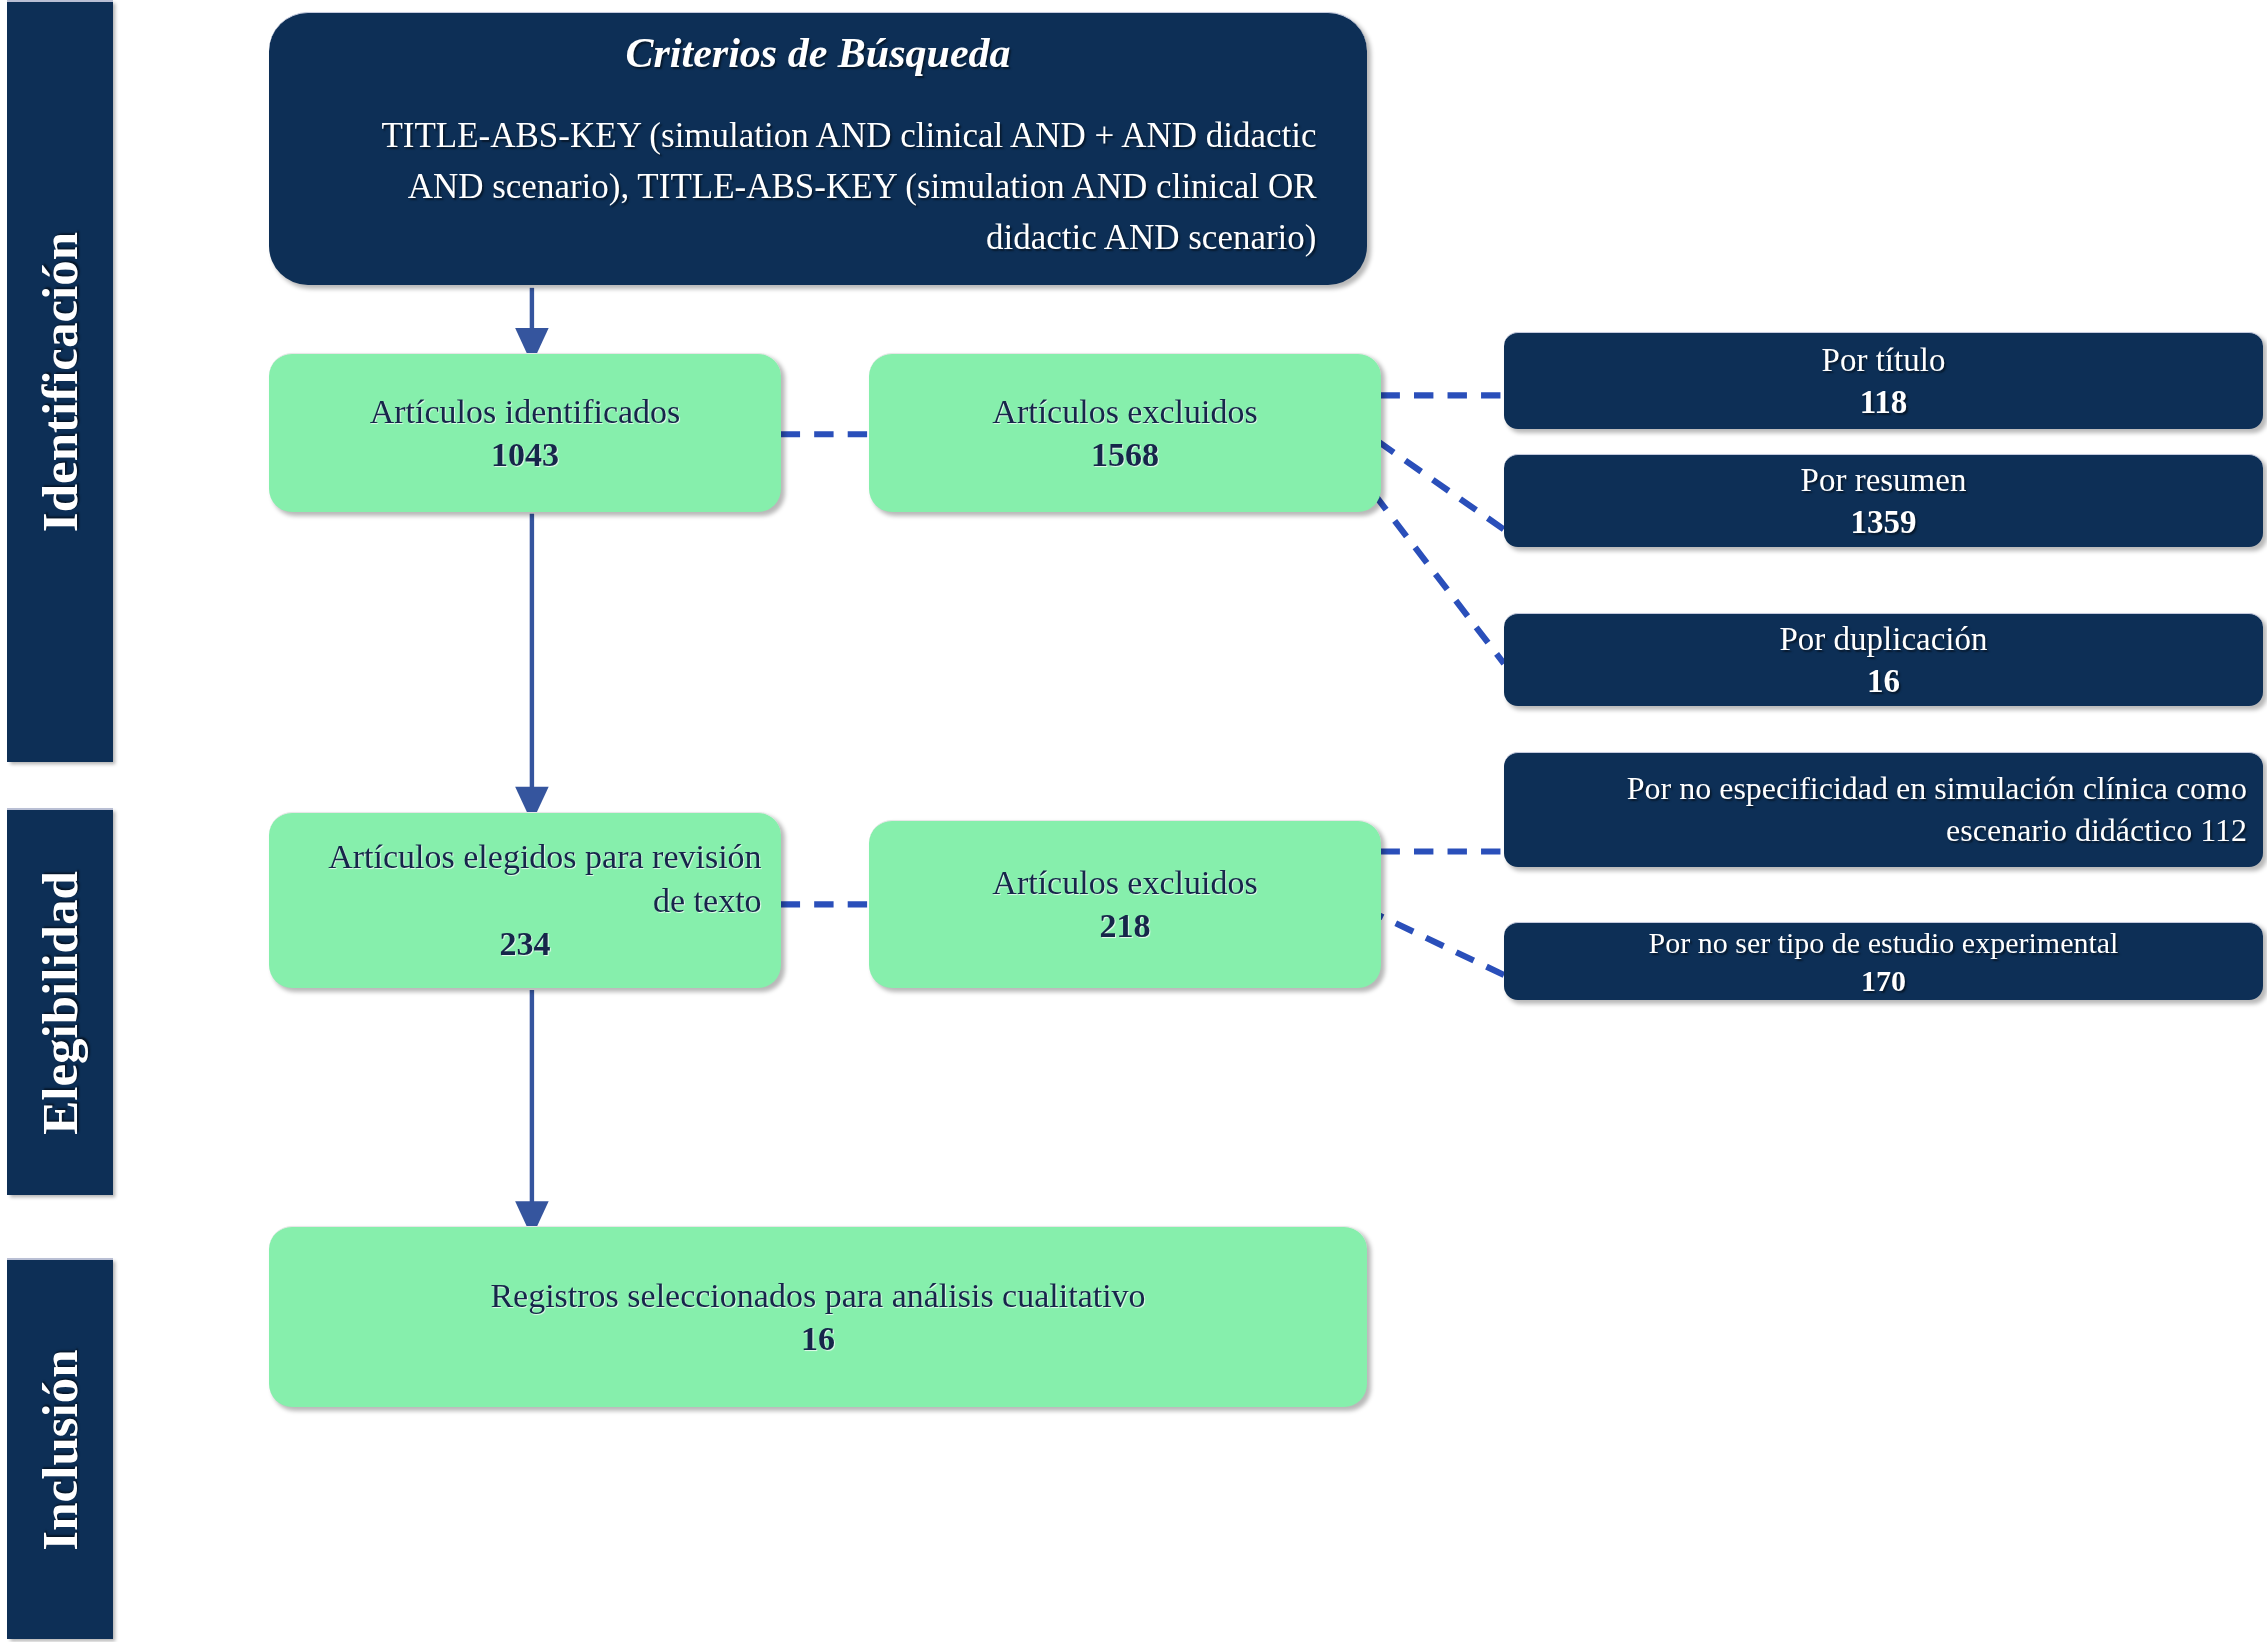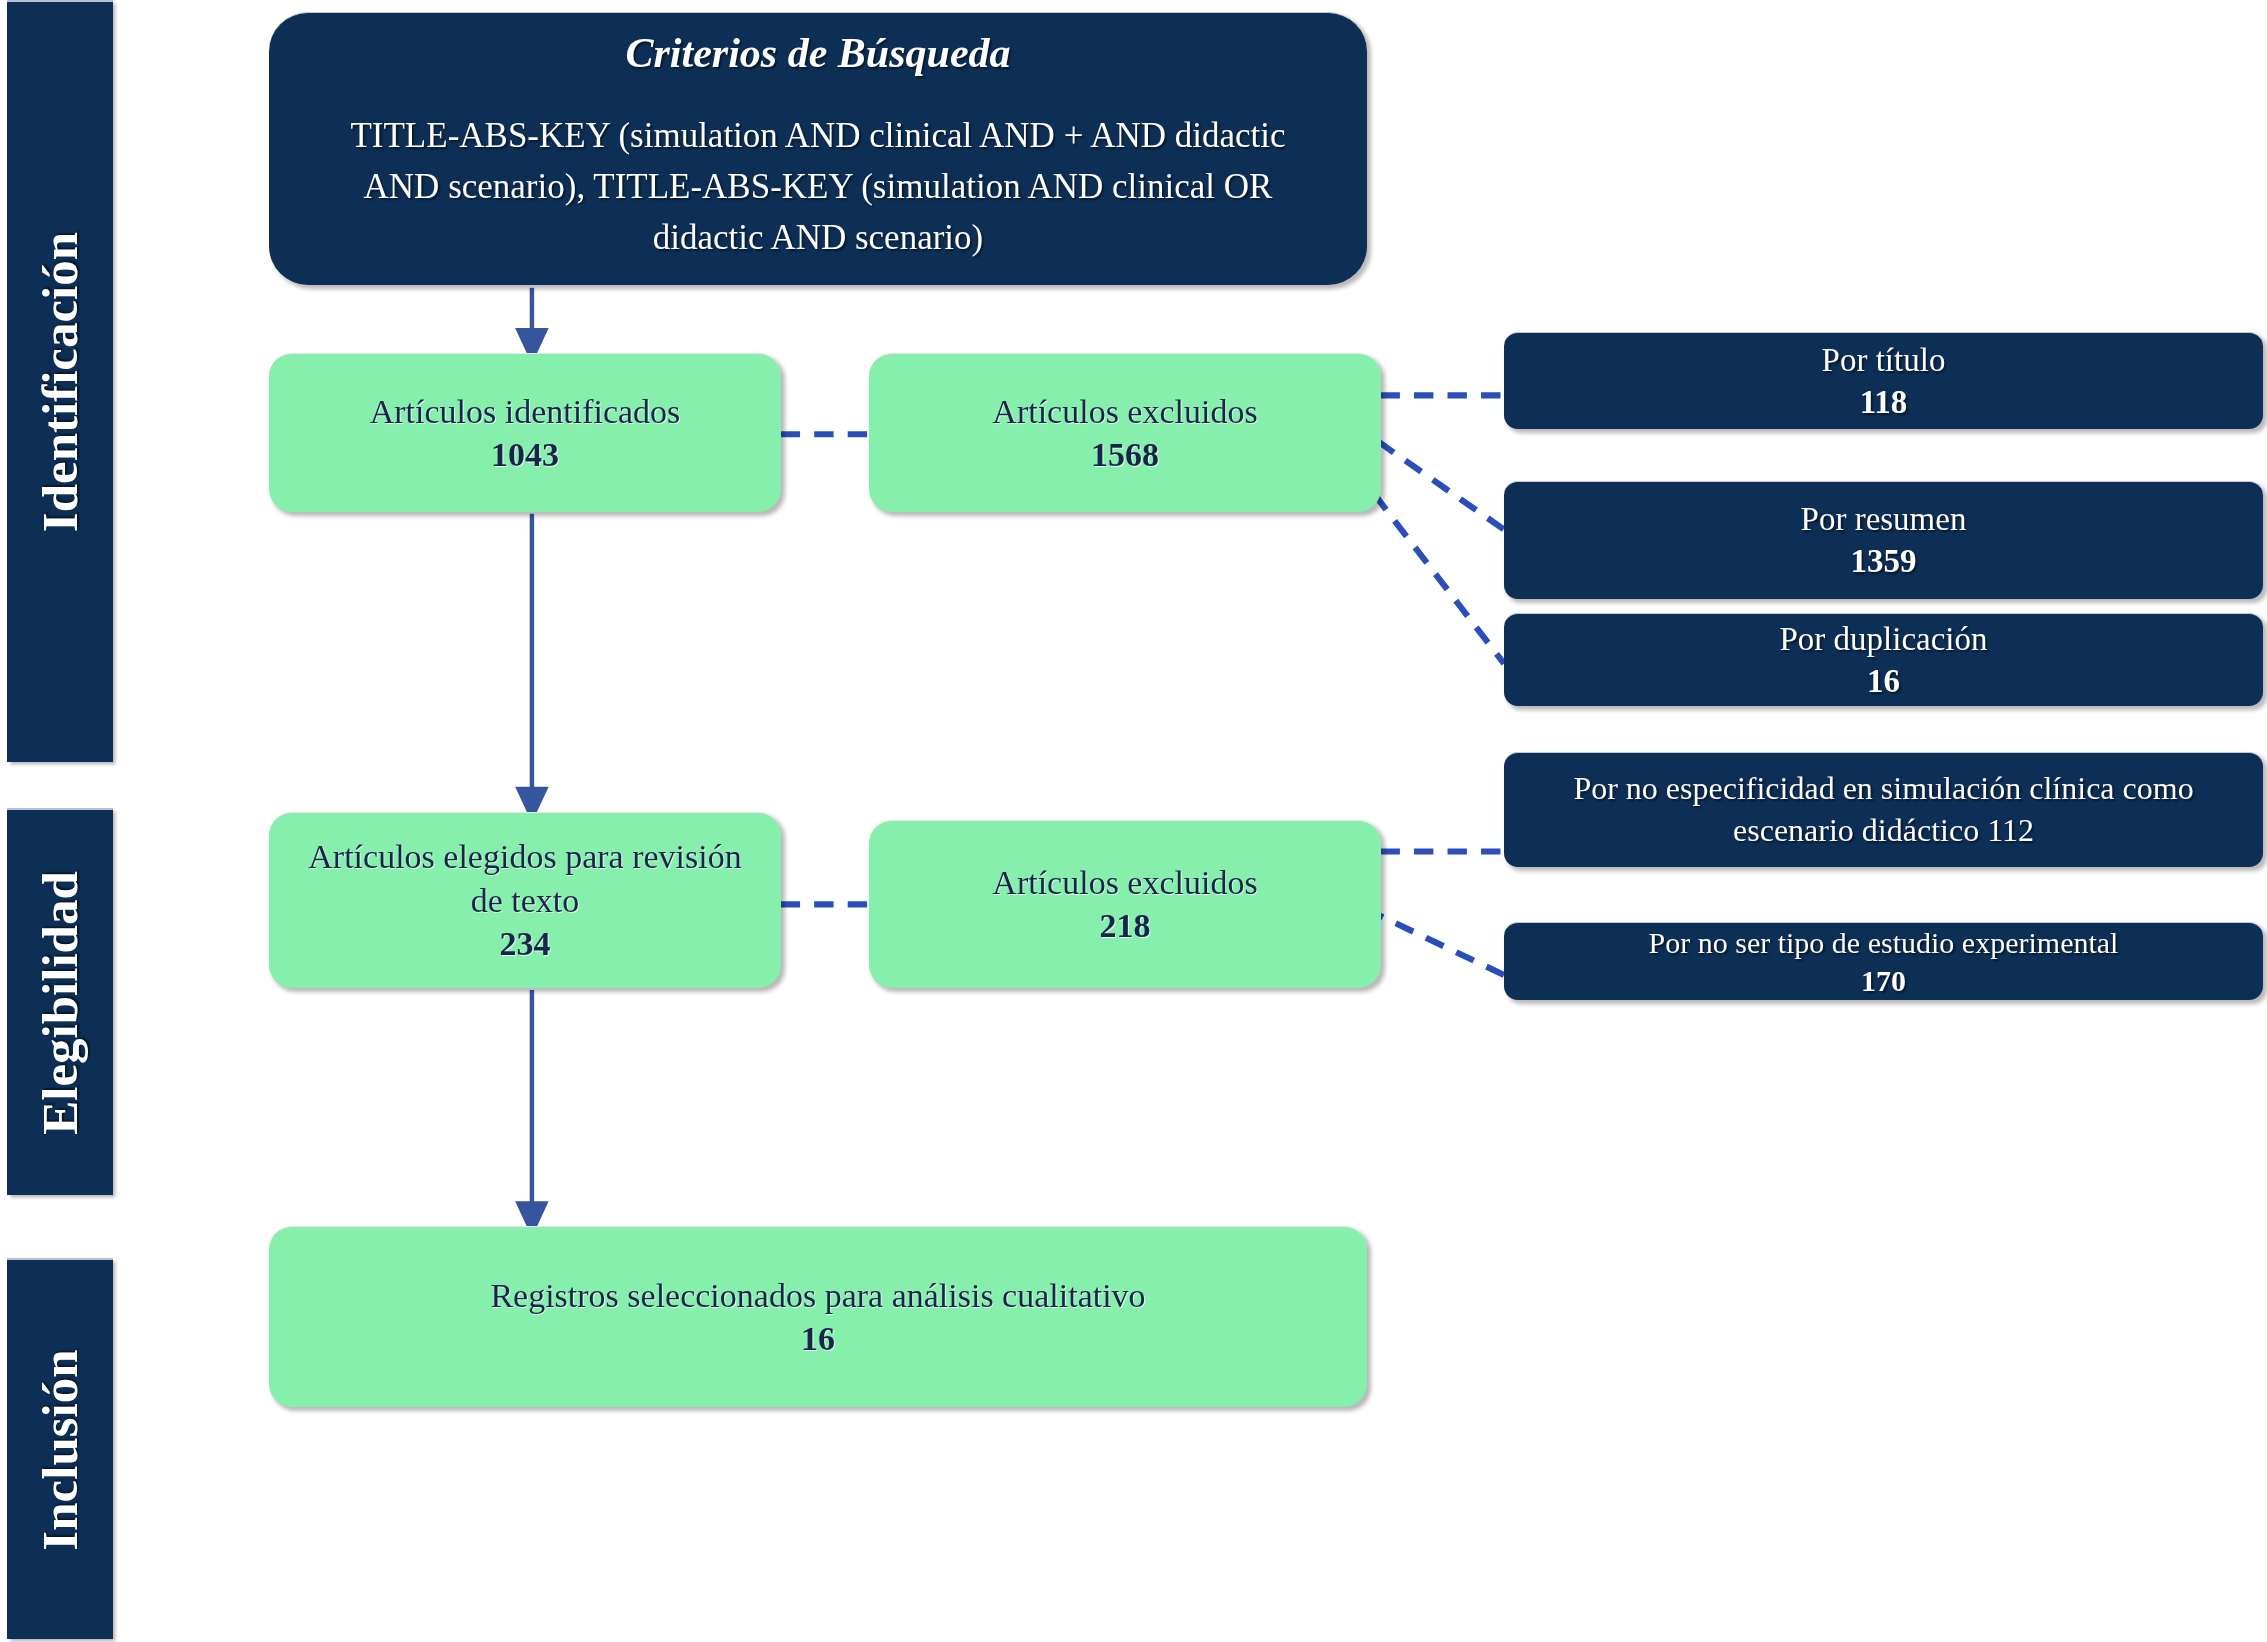--- a/index.html
+++ b/index.html
@@ -66,20 +66,21 @@
   }
   .node.grey {
     background: #86efac;
     color: #16264a;
     text-shadow: 0.9px 0.9px 0.9px rgba(255,255,255,0.8);
     border-top: 1.8px solid #e7e7e7;
   }
   .node .line {
     line-height: 1.30;
     white-space: pre-line;
+    text-align: right;
   }
   .node .num {
     font-weight: bold;
     line-height: 1.25;
   }
 
   
   #criteria-box {
     left: 269px;
     top: 12.4px;
@@ -125,21 +126,21 @@
 
   
   .reason {
     left: 1504px;
     width: 759px;
     font-size: 33px;
     border-radius: 14px;
     padding: 7px 16px;
   }
   #reason-titulo      { top: 332px;  height: 97px; }
-  #reason-resumen     { top: 481px;  height: 118px; }
+  #reason-resumen     { top: 454px;  height: 93px; }
   #reason-duplicacion { top: 613px;  height: 93px; }
   #reason-espec       { top: 752px;  height: 115px; font-size: 32px; }
   #reason-experimental{ top: 922px; height: 78px; font-size: 30px; }
 
   
   #connectors {
     position: absolute;
     left: 0; top: 0;
     width: 2267px;
     height: 1643px;

